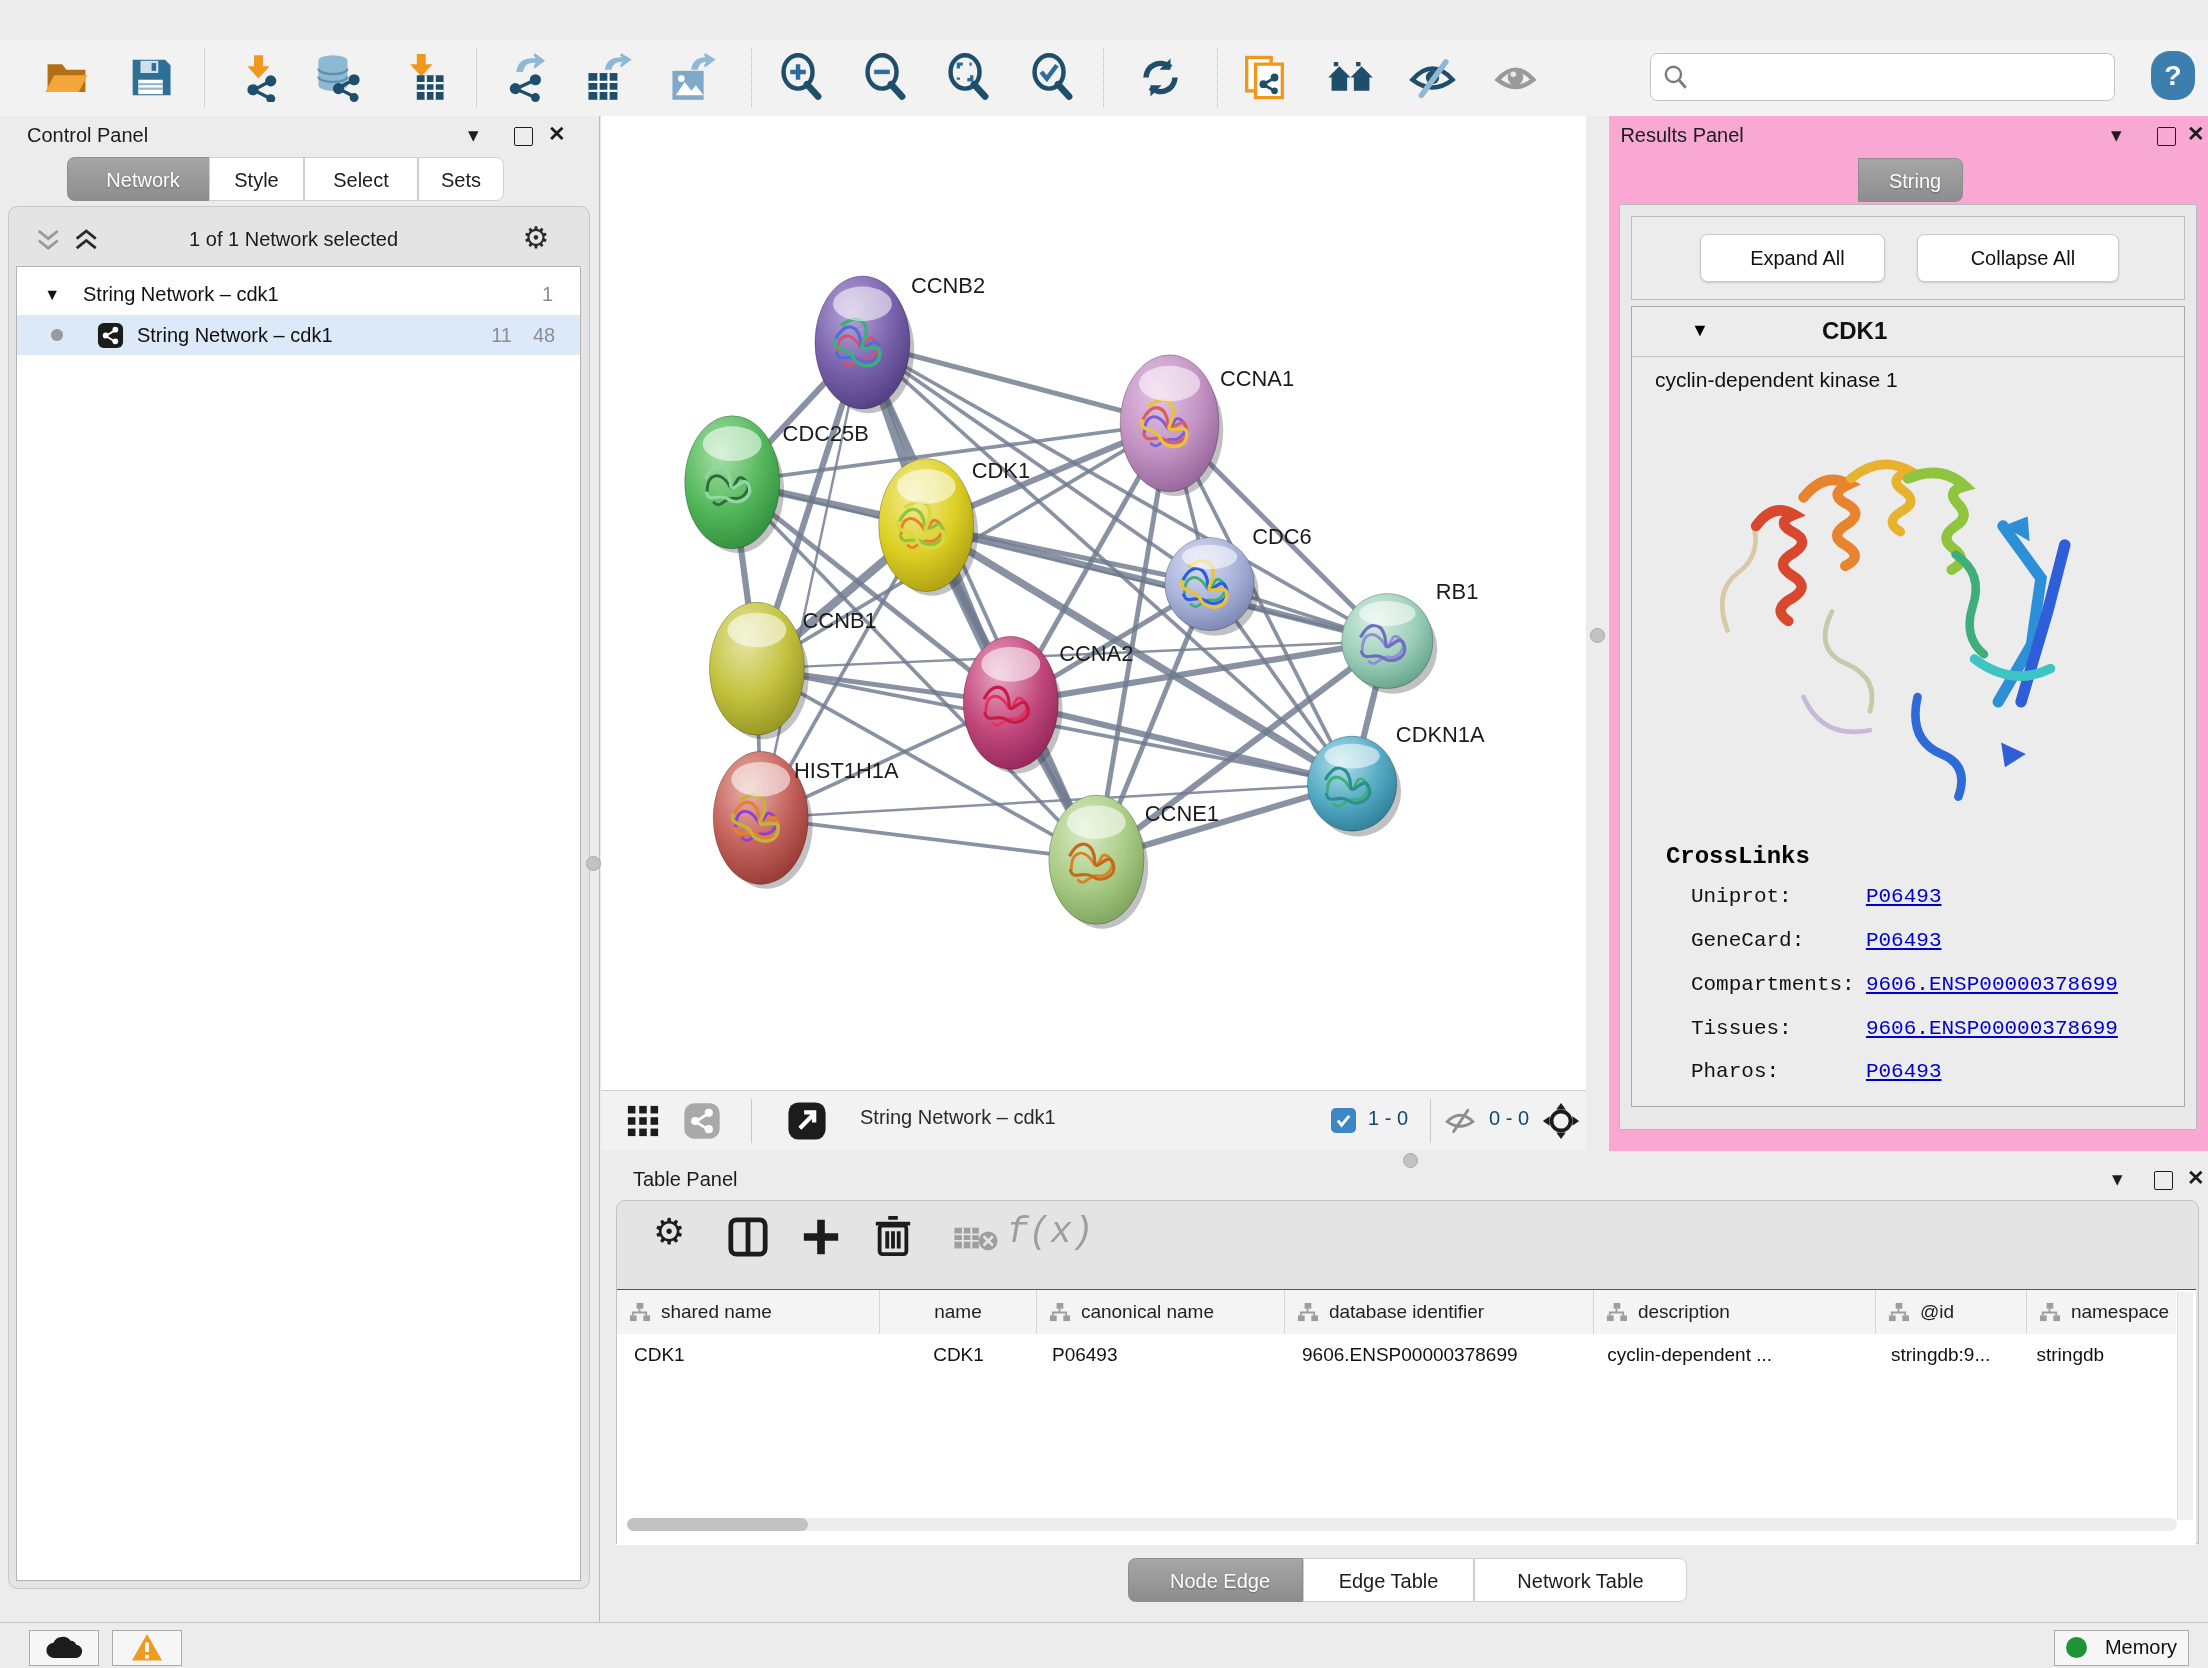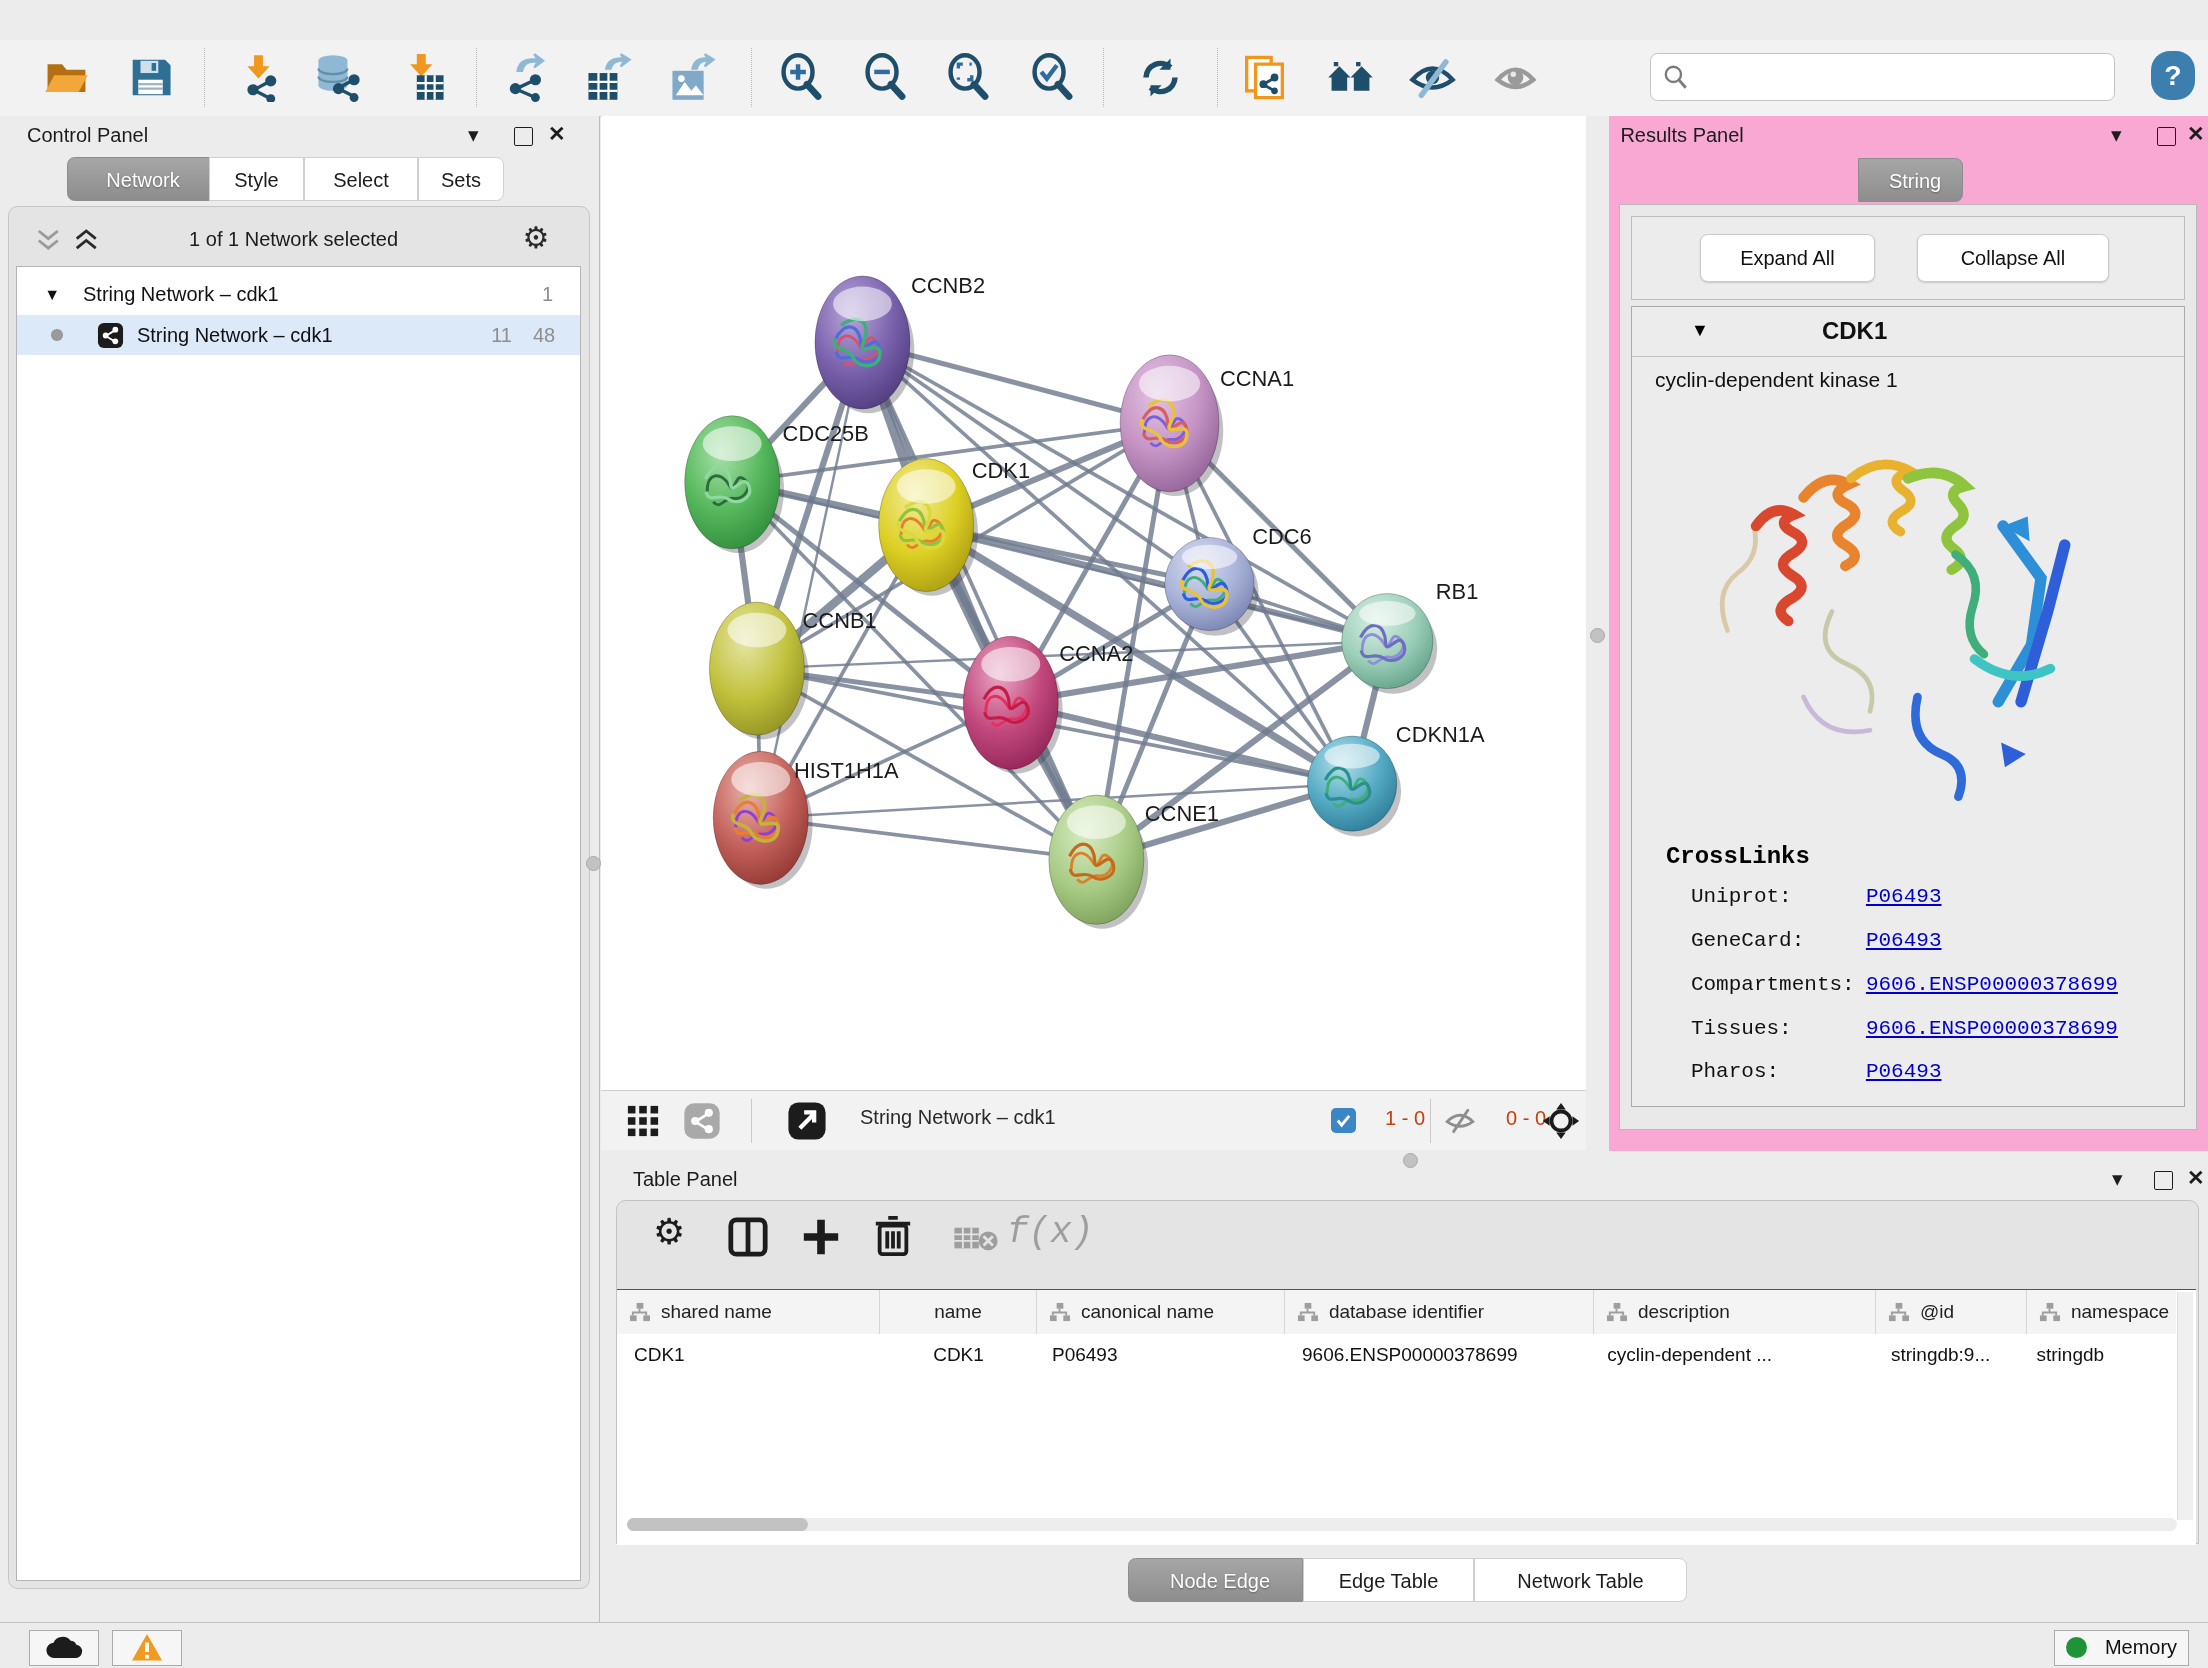--- a/index.html
+++ b/index.html
@@ -53,21 +53,21 @@
   #vsplit{left:1586px;top:116px;width:23px;height:1035px;background:#ececec;}
   .split-dot{width:13.3px;height:13.3px;border-radius:50%;background:#c2c2c2;border:1px solid #a9a9a9;}
   
   #results-panel{left:1609px;top:116px;width:599px;height:1035px;background:#f9a8d4;}
   #rp-content{left:9.5px;top:88px;width:576px;height:924px;background:#e9e9e9;
     border:1px solid #b9b9b9;}
   #rp-expandbox{left:11.4px;top:11.4px;width:552px;height:82px;background:#ececec;
     border:1px solid #bdbdbd;}
   .rp-btn{top:17px;height:46px;background:#fff;border:1px solid #c9c9c9;border-radius:7.6px;
     font-size:20px;text-align:center;line-height:46px;color:#111;cursor:pointer;
-    box-shadow:0 1px 1.9px rgba(0,0,0,.15);}
+    box-shadow:0 1px 1.9px rgba(0,0,0,.15);padding-left:10px;}
   #rp-entry{left:11.4px;top:101px;width:552px;height:799px;background:#ececec;
     border:1px solid #a9a9a9;}
   #rp-entry-head{left:0;top:0;width:100%;height:49px;border-bottom:1px solid #c2c2c2;}
   .serif{font-family:Liberation Mono, monospace;text-align:center;}
   .xl-label{font-size:21px;color:#111;}
   .xl-link{font-size:21px;color:#0000cc;text-decoration:underline;cursor:pointer;}
   
   #table-panel{left:601px;top:1151px;width:1607px;height:471px;background:#ececec;}
   #tp-box{left:15px;top:49px;width:1581px;height:342px;background:#e4e4e4;
     border:1px solid #c2c2c2;border-radius:9.5px 9.5px 0 0;}
@@ -83,21 +83,21 @@
   
   #statusbar{left:0;top:1622px;width:2208px;height:47px;background:#ececec;
     border-top:1px solid #c2c2c2;}
   .sb-btn{top:6.7px;width:68px;height:34px;background:#f6f6f6;border:1px solid #ababab;
     display:flex;align-items:center;justify-content:center;cursor:pointer;}
   #memory-btn{left:2054px;top:6.7px;width:133px;height:34px;background:#f6f6f6;
     border:1px solid #ababab;display:flex;align-items:center;justify-content:center;
     gap:18px;font-size:20px;color:#111;cursor:pointer;}
   .checkbox{width:25px;height:25px;border-radius:4.8px;background:#3c86c6;display:flex;
     align-items:center;justify-content:center;}
-  .graytxt{color:#c2410c;font-size:20px;margin-left:17px;}
+  .graytxt{color:#0c4a6e;font-size:20px;}
   svg text{font-family:"Liberation Sans",sans-serif;}
 </style>
 </head>
 <body>
 
 <div id="app">
 
 
   <div id="toolbar" class="abs">
     <svg class="abs tb-ic" style="left:42px" viewBox="0 0 44 44">

